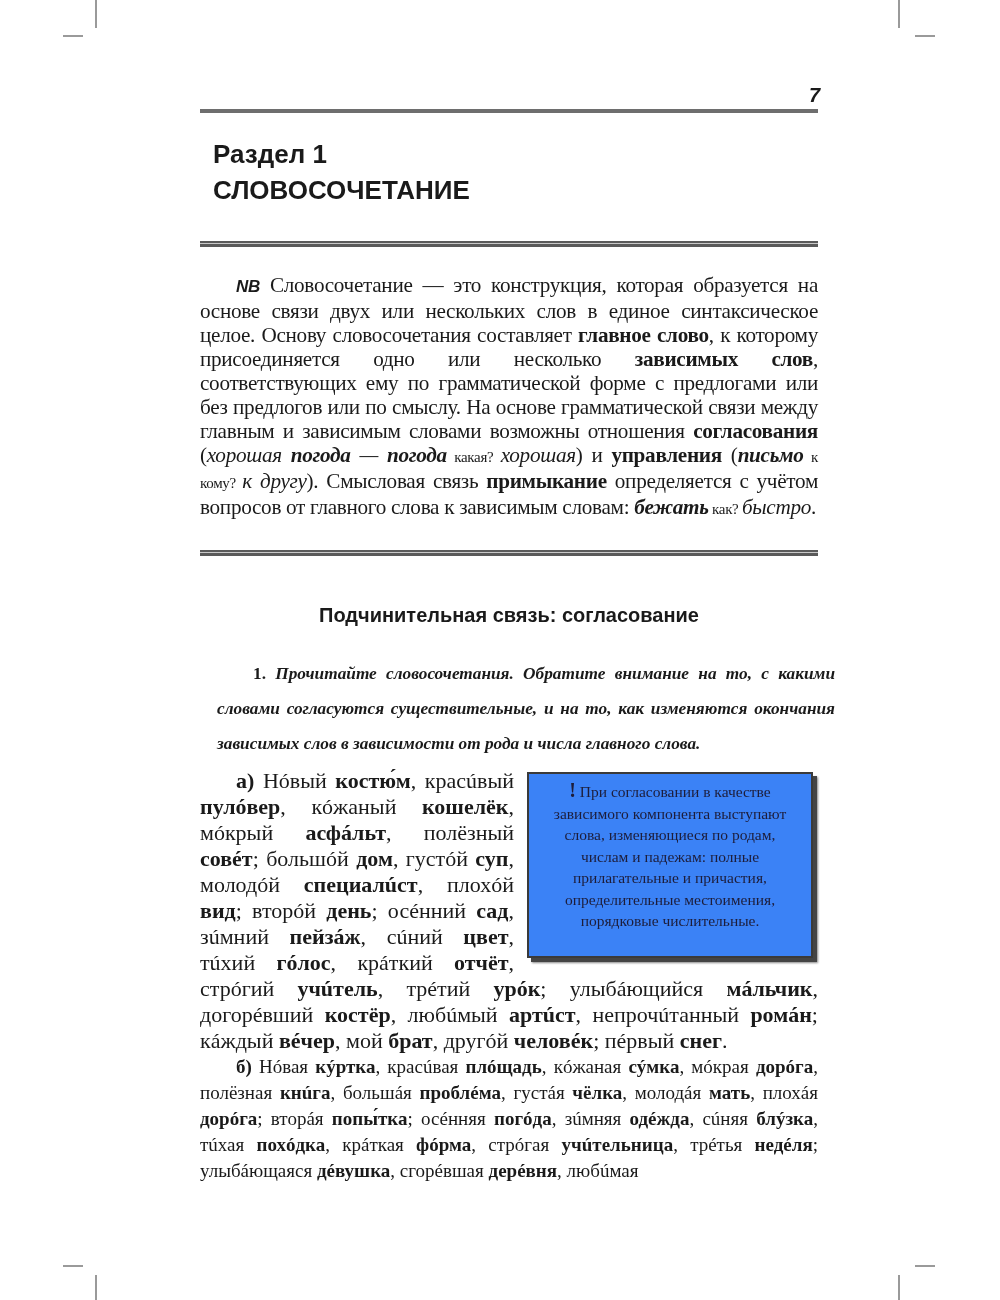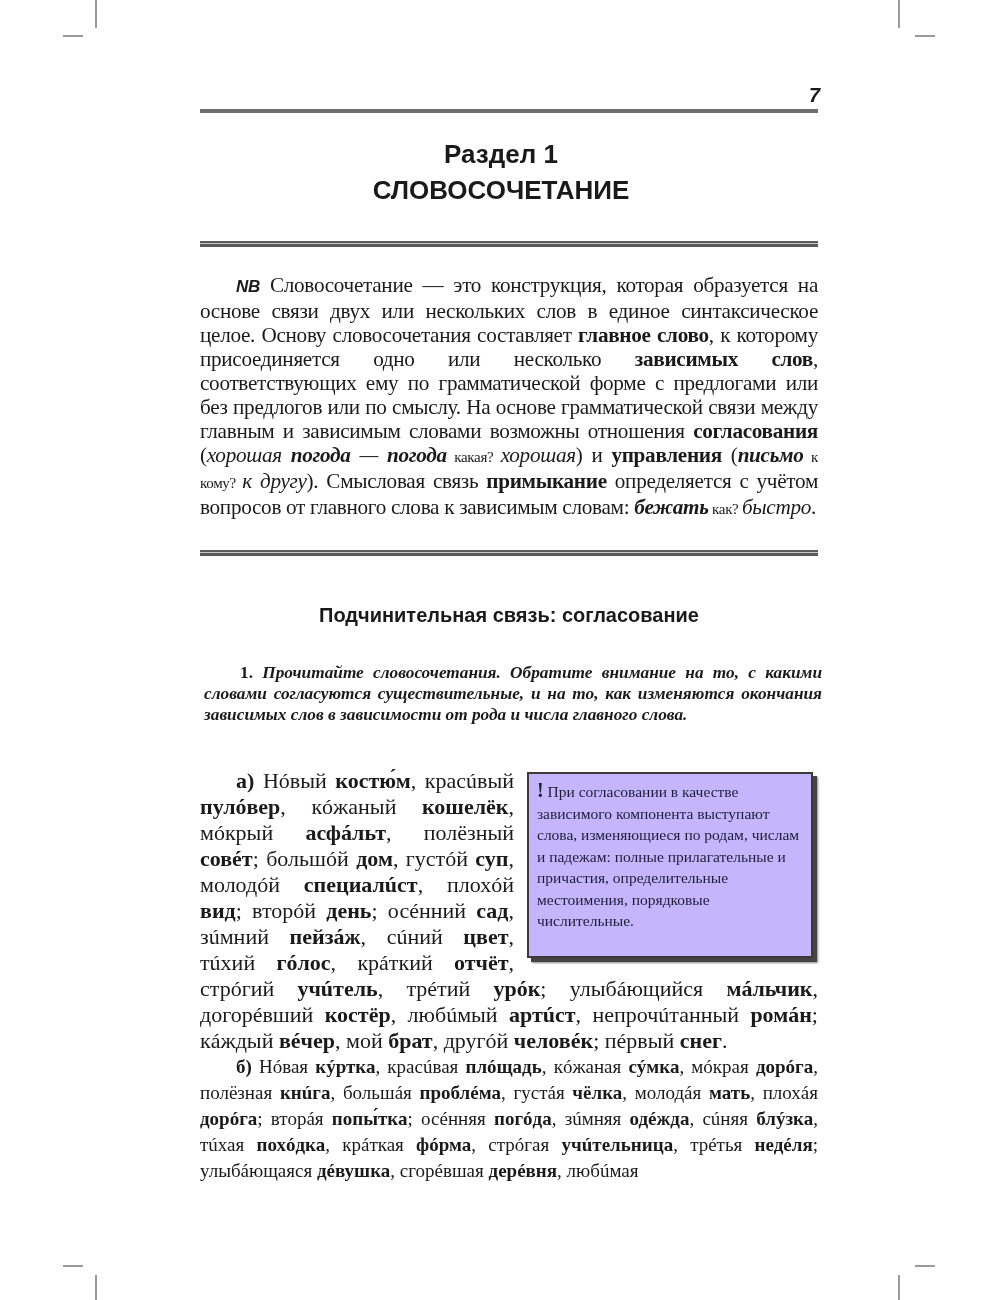--- a/index.html
+++ b/index.html
@@ -4,33 +4,33 @@
 <style>
   html, body { margin:0; padding:0; background:#fff; }
   body { width:1000px; height:1300px; position:relative; overflow:hidden; font-family:"Liberation Serif", serif; color:#1a1a1a; }
   .crop { position:absolute; background:#9a9a9a; }
   .v { width:2px; height:28px; }
   .h { width:20px; height:2px; }
   .page-num { position:absolute; left:800px; top:84px; width:20px; text-align:right; font-family:"Liberation Sans", sans-serif; font-weight:bold; font-style:italic; font-size:20px; }
   .rule { position:absolute; left:200px; width:618px; background:#6e6e6e; }
   .rule-top { top:109px; height:4px; }
   .rule-dbl { height:6px; background:linear-gradient(#5a5a5a 0 2px, #c8c8c8 2px 3px, #5a5a5a 3px 6px); }
-  .section-title { position:absolute; left:192px; width:618px; text-align:center; font-family:"Liberation Sans", sans-serif; font-weight:bold; font-size:26px; line-height:36px; }
+  .section-title { position:absolute; left:213px; width:618px; text-align:left; font-family:"Liberation Sans", sans-serif; font-weight:bold; font-size:26px; line-height:36px; }
   .nb-block { position:absolute; left:200px; top:253px; width:618px; font-size:21.2px; line-height:24px; text-align:justify; text-indent:36px; letter-spacing:-0.3px;margin-top:20px; }
   .nb-mark { font-family:"Liberation Sans", sans-serif; font-weight:bold; font-style:italic; font-size:17px; }
   .b { font-weight:bold; }
   .i { font-style:italic; }
   .bi { font-weight:bold; font-style:italic; }
   .sm { font-size:15px; }
   .subhead { position:absolute; left:200px; top:604px; width:618px; text-align:center; font-family:"Liberation Sans", sans-serif; font-weight:bold; font-size:20px; }
-  .task { position:absolute; left:204px; top:656px; width:618px; font-size:17.3px; line-height:21px; text-align:justify; text-indent:36px;margin-top:6px; }
+  .task { position:absolute; left:217px; top:656px; width:618px; font-size:17.3px; line-height:35px; text-align:justify; text-indent:36px; }
   .ex-a { position:absolute; left:200px; top:768px; width:618px; font-size:22px; line-height:26px; text-align:justify; }
   .ex-a .indent { display:inline-block; width:36px; }
   .note-float { float:right; width:290px; height:190px; margin:0 0 6px 14px; }
-  .note { position:absolute; left:527px; top:772px; width:286px; height:186px; border:2px solid #3a3a3a; background:#c4b5fd; box-shadow:4px 4px 0 #444, 5px 5px 2px #888; box-sizing:border-box; padding:6px 8px; font-size:15.5px; line-height:21.5px; color:#1d1d3a; }
+  .note { position:absolute; left:527px; top:772px; width:286px; height:186px; border:2px solid #3a3a3a; background:#3b82f6; box-shadow:4px 4px 0 #444, 5px 5px 2px #888; box-sizing:border-box; padding:6px 17px; text-align:center; font-size:15.5px; line-height:21.5px; color:#1d1d3a; }
   .note .excl { font-weight:bold; font-size:20px; }
   .ex-b { position:absolute; left:200px; top:1054px; width:618px; font-size:19px; line-height:26px; text-align:justify; text-indent:36px; }
 </style>
 </head>
 <body>
 
 <div class="crop v" style="left:95px;top:0;"></div>
 <div class="crop h" style="left:63px;top:35px;"></div>
 <div class="crop v" style="left:898px;top:0;"></div>
 <div class="crop h" style="left:915px;top:35px;"></div>

